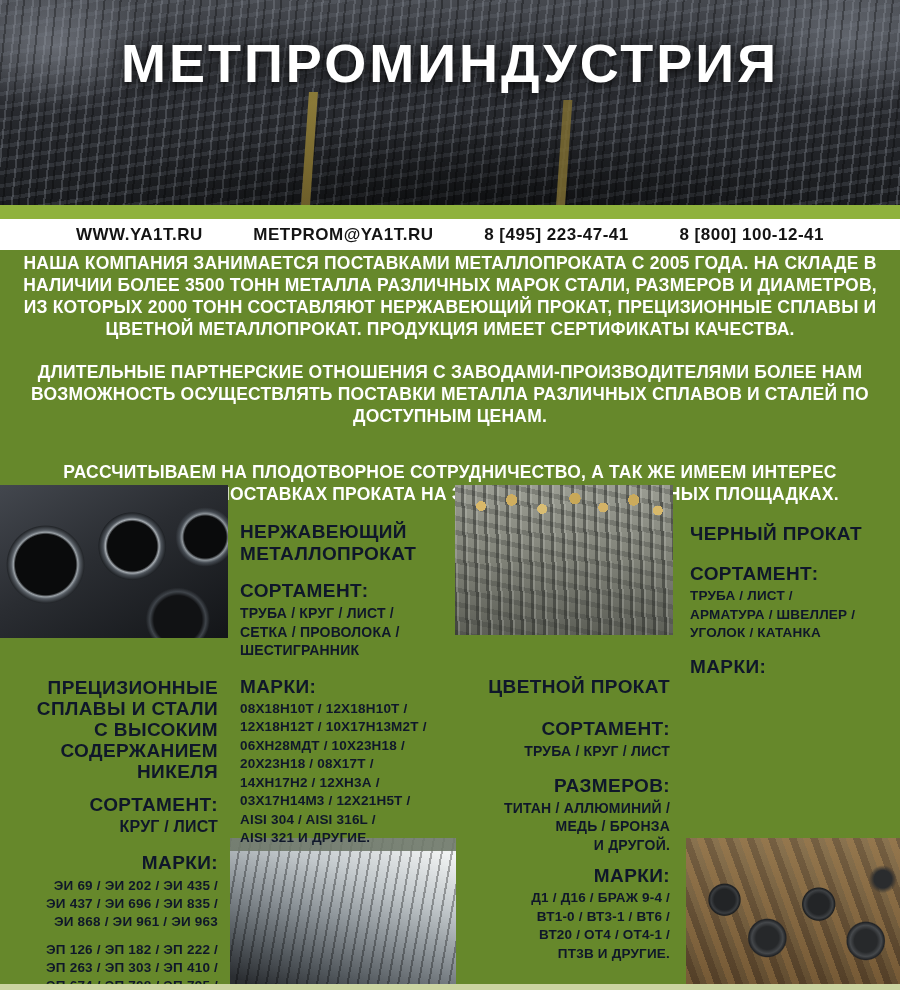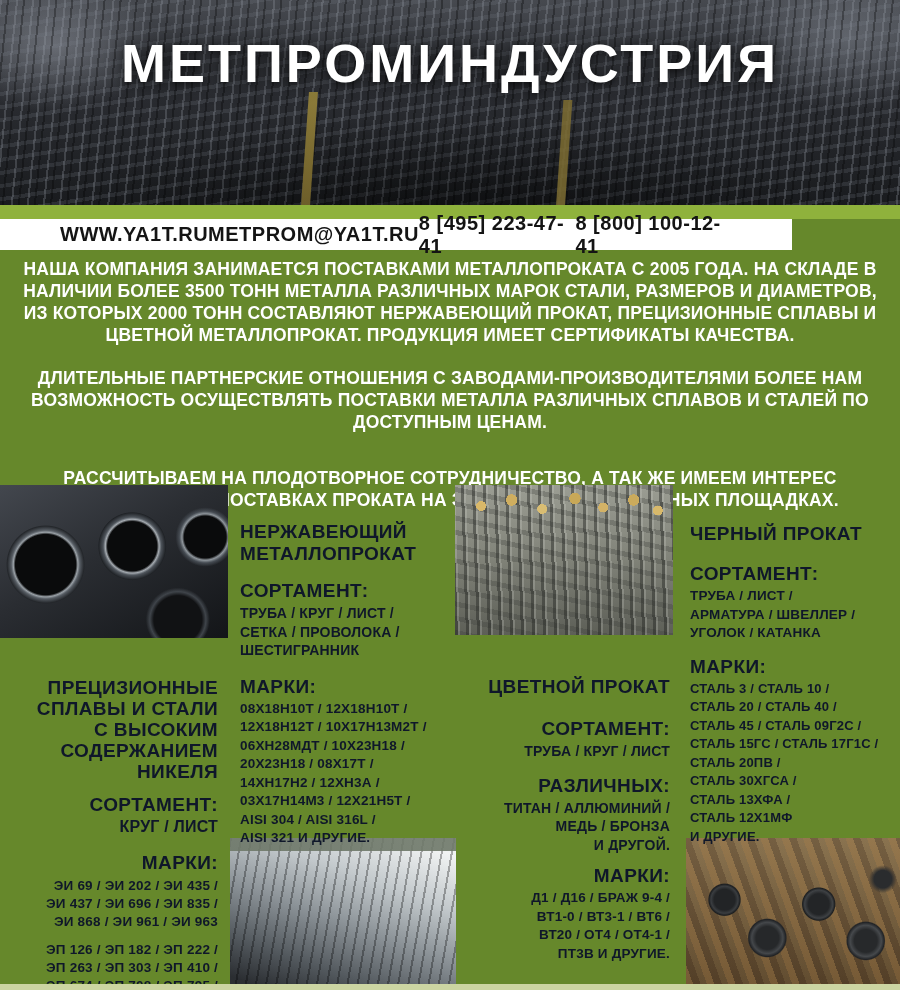--- a/index.html
+++ b/index.html
@@ -22,30 +22,30 @@
     background:linear-gradient(#8d7c3a,#6d5e2a); transform:skewX(-4deg);
     box-shadow:255px 8px 0 rgba(125,108,49,.85); }
   .hero-title { position:absolute; left:0; top:36px; width:100%;
     text-align:center; color:#fff; font-size:54px; font-weight:bold;
     letter-spacing:3px; line-height:1; white-space:nowrap;
     text-shadow:0 0 22px rgba(0,0,0,.75), 0 2px 6px rgba(0,0,0,.5); }
 
   
   .accent-strip { position:absolute; left:0; top:205px; width:900px; height:14px;
     background:var(--strip-green,#8fb23c); }
-  .contact { position:absolute; left:0; top:219px; width:792px; height:31px;
+  .contact { position:absolute; left:0; top:219px; width:900px; height:31px;
     background:var(--contact-bar-bg,#ffffff); color:var(--contact-text,#141414);
     display:flex; align-items:center; justify-content:space-between;
-    padding:0 60px; font-size:20px; font-weight:bold; letter-spacing:.5px; }
+    padding:0 76px; font-size:17px; font-weight:bold; letter-spacing:.5px; }
 
   
   .intro { position:absolute; left:10px; top:249px; width:880px; text-align:center;
     color:#fff; font-weight:bold; }
   .intro p { font-size:17.5px; line-height:22px; letter-spacing:.2px; }
-  .intro .p1 { margin-top:9px;text-align:center; }
+  .intro .p1 { margin-top:3px;text-align:center; }
   .intro .p2 { margin-top:21px; }
   .intro .p3 { margin-top:34px; }
   .pre  { white-space:pre-line; }
   .prex { white-space:pre; }
 
   
   .photo { position:absolute; }
   .pipes { left:0; top:485px; width:228px; height:153px;
     background-color:#1a1c1f;
     background-image:
@@ -189,43 +189,34 @@
 14ХН17Н2 / 12ХН3А /
 03Х17Н14М3 / 12Х21Н5Т /
 AISI 304 / AISI 316L /
 AISI 321 И ДРУГИЕ.</div>
   </section>
 
   <section class="col col-nonferrous">
     <h2 class="sec-title prex">ЦВЕТНОЙ ПРОКАТ</h2>
     <div class="label label-1">СОРТАМЕНТ:</div>
     <div class="list sortament prex">ТРУБА / КРУГ / ЛИСТ</div>
-    <div class="label label-2">РАЗЛИЧНЫХ:</div>
+    <div class="label label-2">РАЗМЕРОВ:</div>
     <div class="list material prex">ТИТАН / АЛЛЮМИНИЙ /
 МЕДЬ / БРОНЗА
 И ДРУГОЙ.</div>
     <div class="label label-3">МАРКИ:</div>
     <div class="list marks prex">Д1 / Д16 / БРАЖ 9-4 /
 ВТ1-0 / ВТ3-1 / ВТ6 /
 ВТ20 / ОТ4 / ОТ4-1 /
 ПТ3В И ДРУГИЕ.</div>
   </section>
 
   <section class="col col-ferrous">
     <h2 class="sec-title prex">ЧЕРНЫЙ ПРОКАТ</h2>
     <div class="label label-1">СОРТАМЕНТ:</div>
     <div class="list sortament prex">ТРУБА / ЛИСТ /
 АРМАТУРА / ШВЕЛЛЕР /
 УГОЛОК / КАТАНКА</div>
     <div class="label label-2">МАРКИ:</div>
-    <div class="list marks prex">СТАЛЬ 3 / СТАЛЬ 10 /
-СТАЛЬ 20 / СТАЛЬ 40 /
-СТАЛЬ 45 / СТАЛЬ 09Г2С /
-СТАЛЬ 15ГС / СТАЛЬ 17Г1С /
-СТАЛЬ 20ПВ /
-СТАЛЬ 30ХГСА /
-СТАЛЬ 13ХФА /
-СТАЛЬ 12Х1МФ
-И ДРУГИЕ.</div>
   </section>
 
   <div class="bottom-strip"></div>
 </div>
 
 </body></html>

